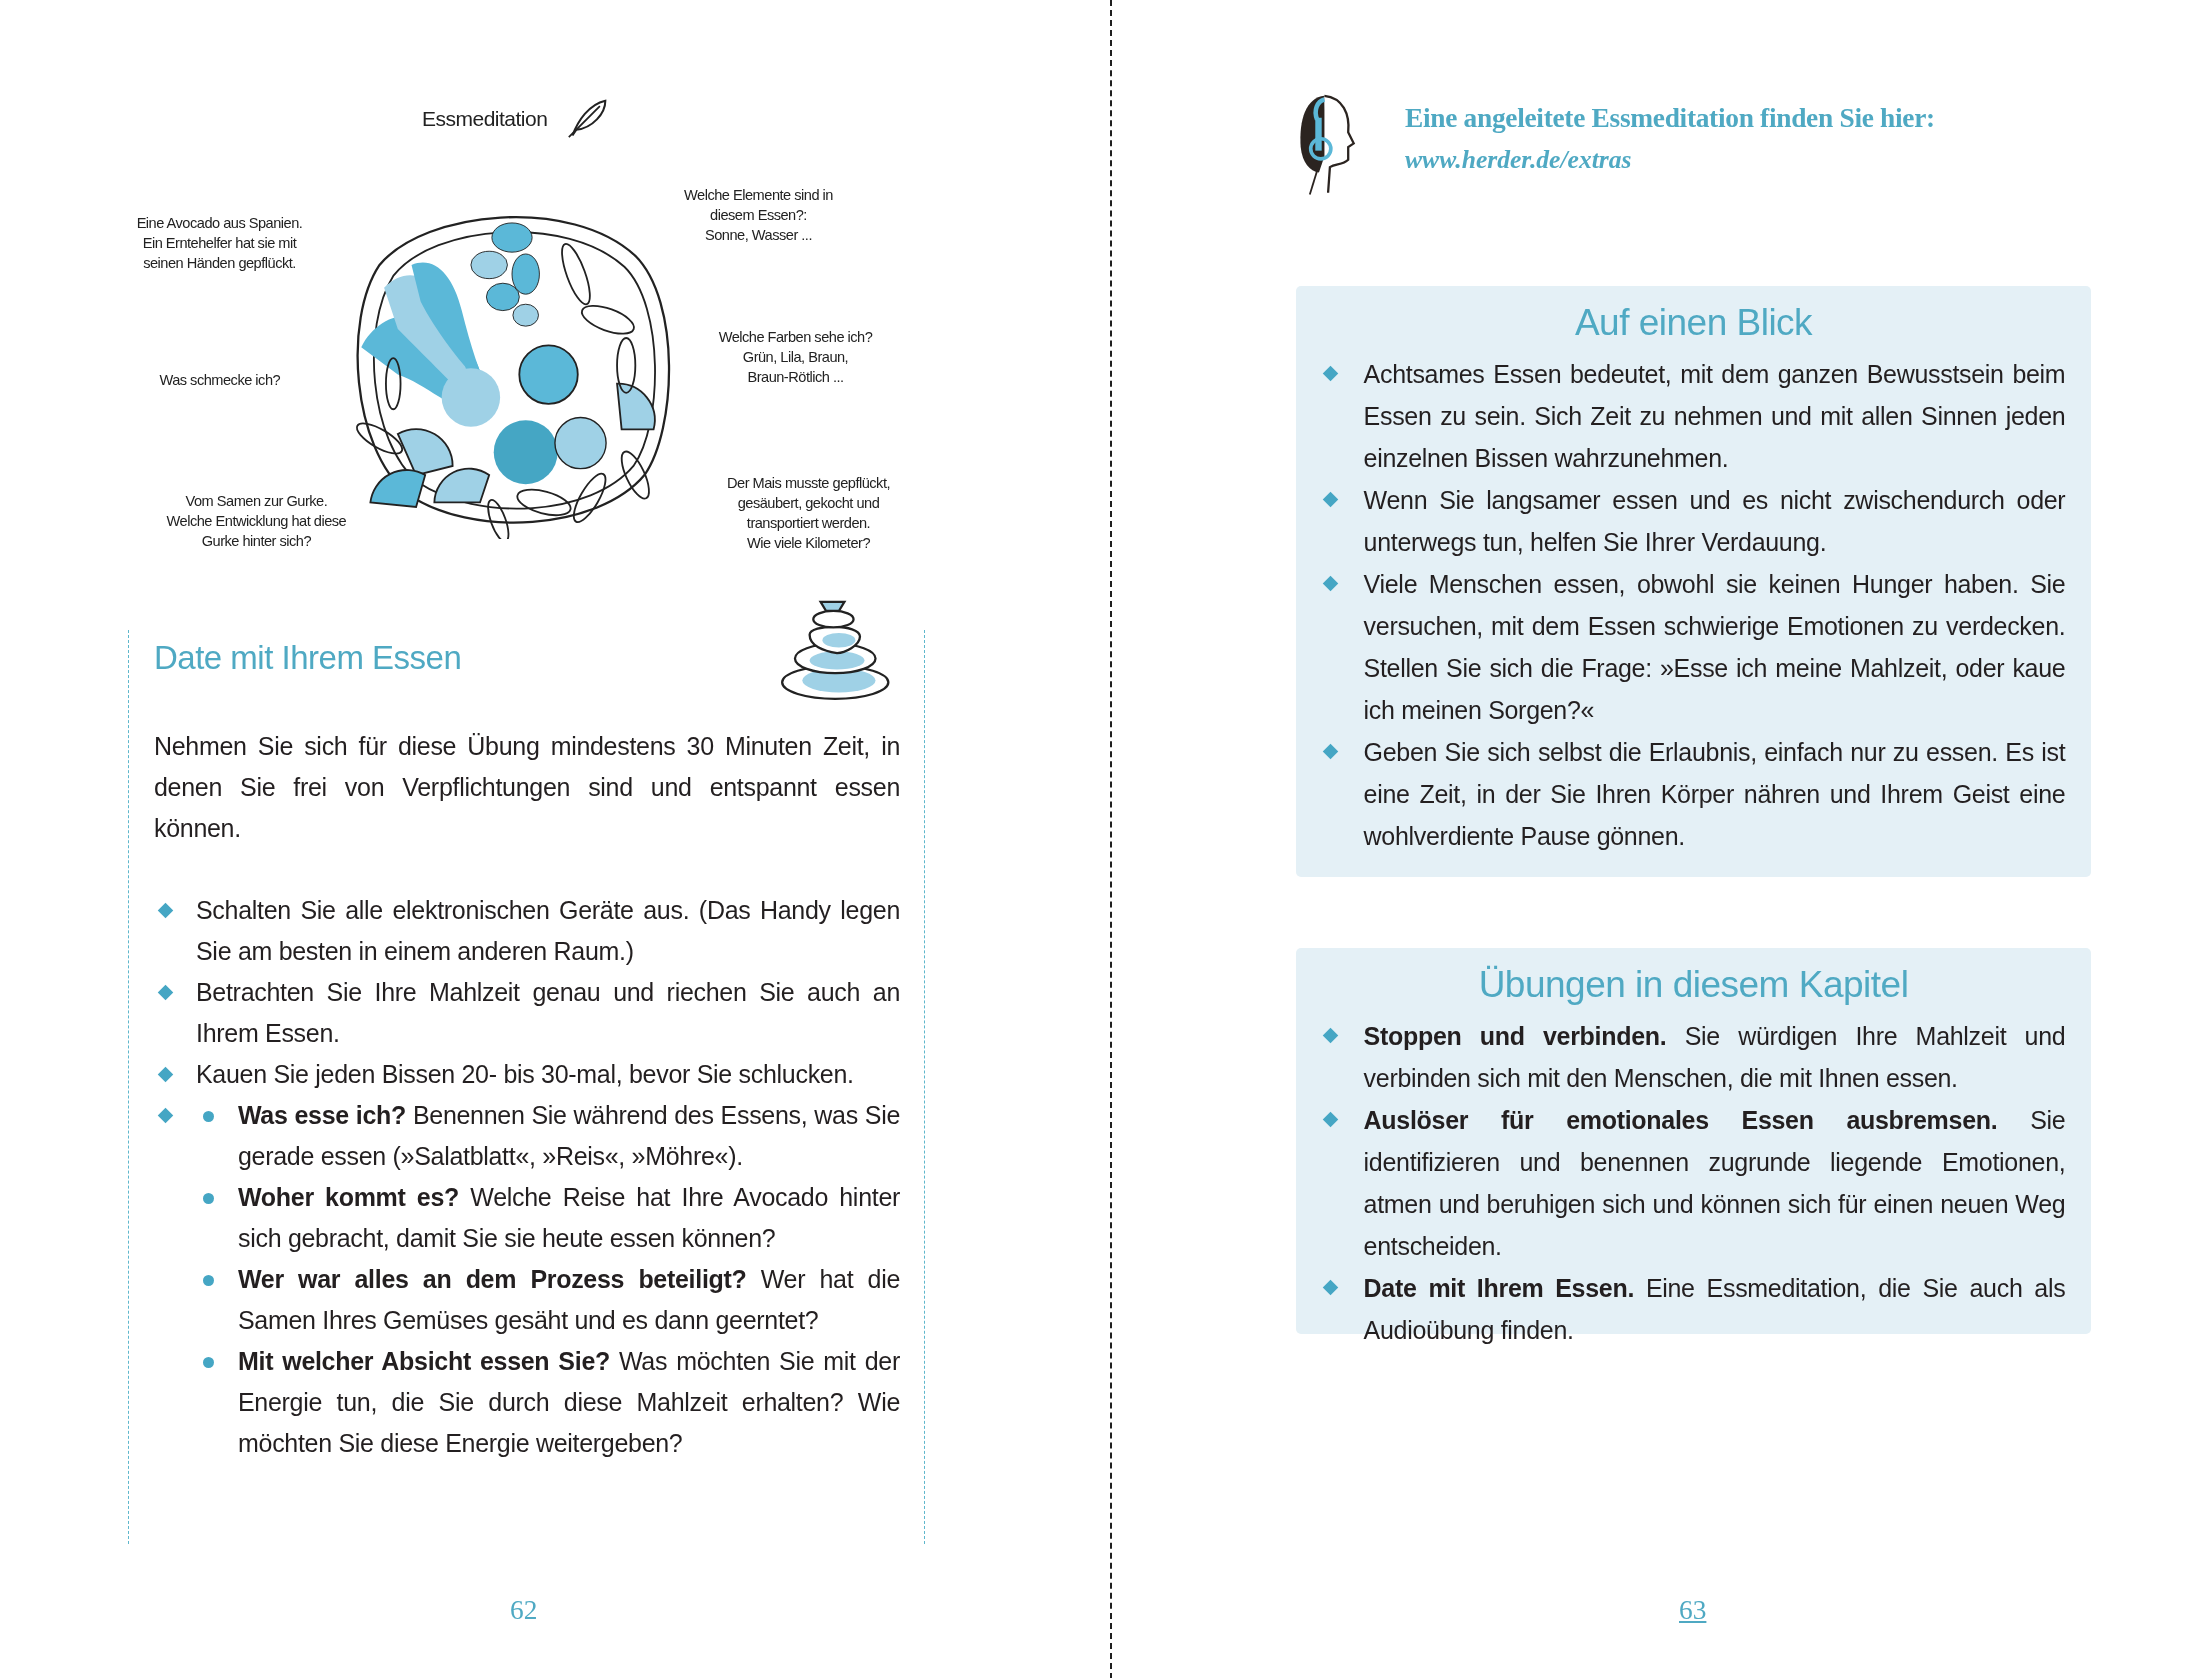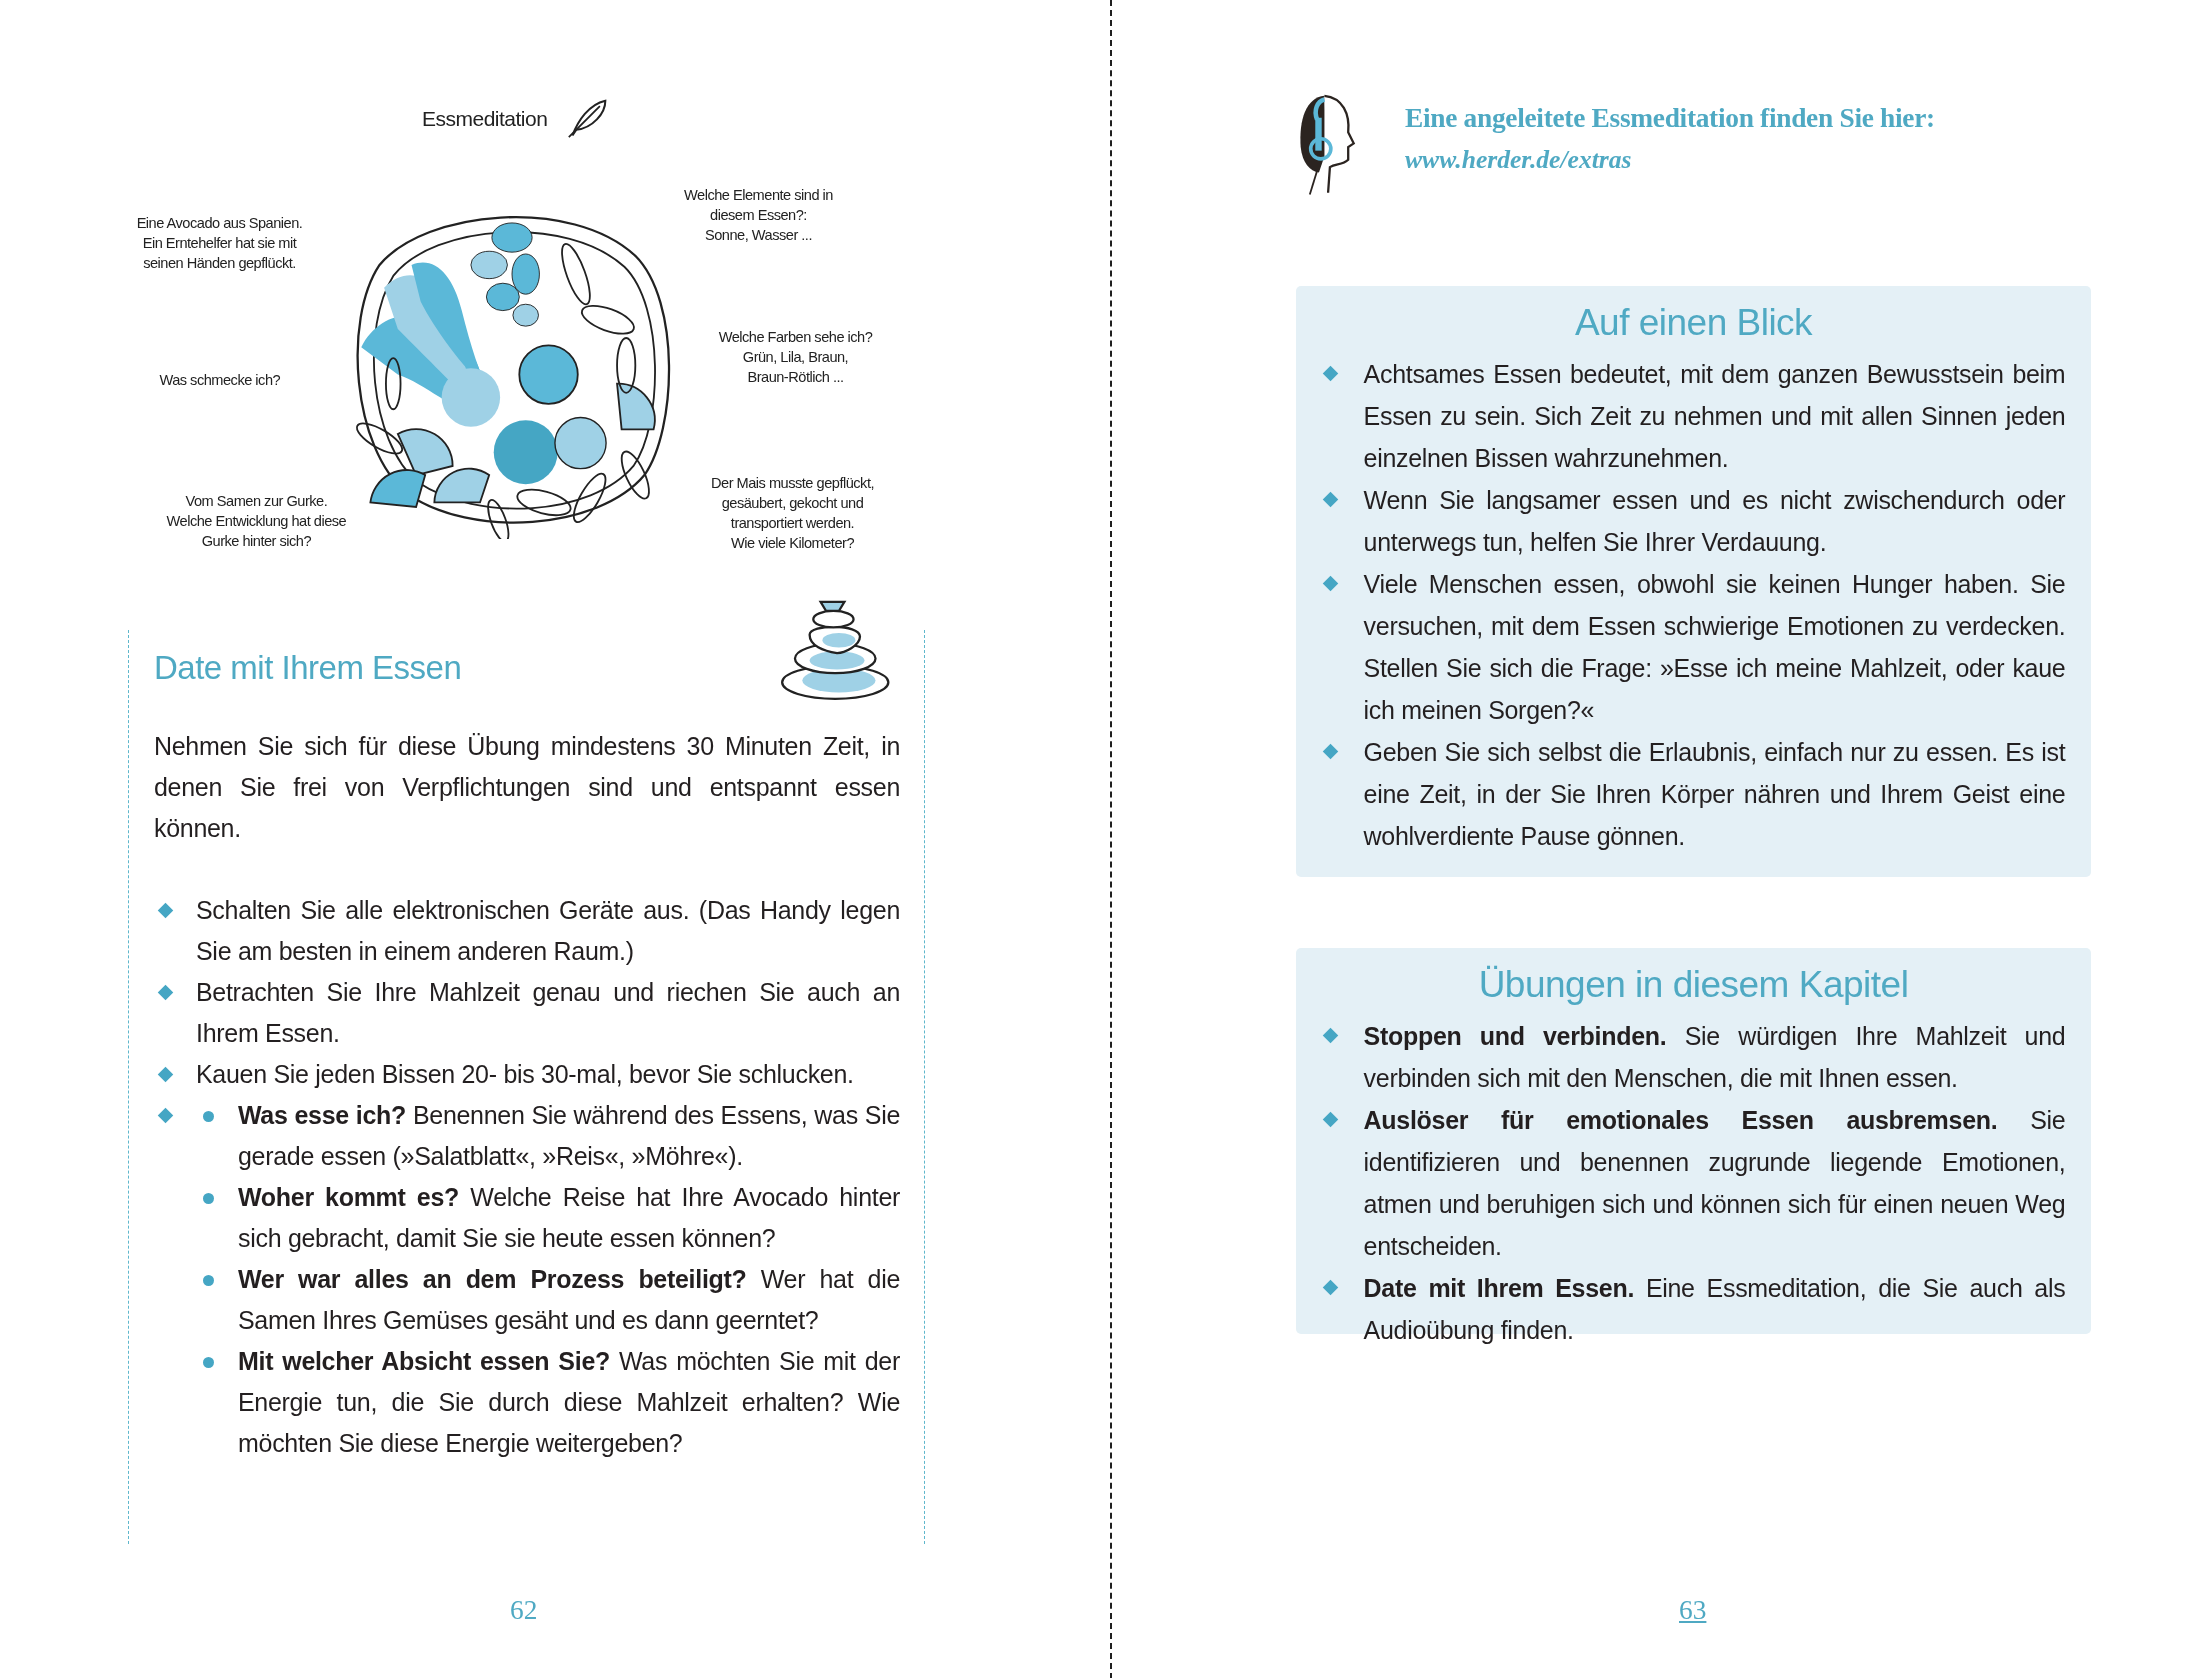--- a/index.html
+++ b/index.html
@@ -17,21 +17,21 @@
   
   .illustration { position: absolute; left: 110px; top: 91px; width: 804px; height: 457px; }
   .illu-title { position: absolute; left: 312px; top: 16.4px; font-size: 21px; color: #222; letter-spacing: -0.5px; }
   .illu-label { position: absolute; font-size: 14.6px; line-height: 20px; color: #222; text-align: center; letter-spacing: -0.5px; white-space: pre-line; margin-top: 21px; }
 
   
   .exercise-box {
     position: absolute; left: 128px; top: 630px; width: 797px; height: 914px;
     border-left: 1.8px dashed #5fb7cc; border-right: 1.8px dashed #5fb7cc;
   }
-  .exercise-title { position: absolute; left: 25px; top: 9.1px; font-size: 33px; color: #4fa9c3; letter-spacing: -0.5px; margin-top: 10px; }
+  .exercise-title { position: absolute; left: 25px; top: 9.1px; font-size: 33px; color: #4fa9c3; letter-spacing: -0.5px; }
   .stones-icon { position: absolute; left: 644px; top: -41px; width: 119px; height: 119px; }
   .exercise-intro {
     position: absolute; left: 25px; top: 96px; width: 746px;
     font-size: 25px; line-height: 41px; text-align: justify; letter-spacing: -0.3px;
   }
   .bullets { position: absolute; left: 25px; top: 260px; width: 746px; list-style: none; }
   .bullets li { position: relative; padding-left: 42px; font-size: 25px; line-height: 41px; text-align: justify; letter-spacing: -0.3px; }
   .diamond {
     position: absolute; left: 5.5px; top: 14.6px; width: 11px; height: 11px;
     background: #45a6c4; transform: rotate(45deg);
@@ -111,21 +111,21 @@
     <div class="illu-label" style="left:539px;top:73px;width:219px;">Welche Elemente sind in
 diesem Essen?:
 Sonne, Wasser ...</div>
     <div class="illu-label" style="left:18.3px;top:258px;width:183px;">Was schmecke ich?</div>
     <div class="illu-label" style="left:585px;top:215px;width:201px;">Welche Farben sehe ich?
 Grün, Lila, Braun,
 Braun-Rötlich ...</div>
     <div class="illu-label" style="left:27.4px;top:379px;width:238px;">Vom Samen zur Gurke.
 Welche Entwicklung hat diese
 Gurke hinter sich?</div>
-    <div class="illu-label" style="left:573px;top:361px;width:219px;">Der Mais musste gepflückt,
+    <div class="illu-label" style="left:589px;top:361px;width:219px;">Der Mais musste gepflückt,
 gesäubert, gekocht und
 transportiert werden.
 Wie viele Kilometer?</div>
   </div>
 
   <div class="exercise-box">
     <div class="exercise-title">Date mit Ihrem Essen</div>
     <svg class="stones-icon" viewBox="0 0 130 130">
       <ellipse cx="68" cy="102" rx="58" ry="18" fill="#fff" stroke="#222" stroke-width="2.5"></ellipse>
       <ellipse cx="72" cy="100" rx="40" ry="13" fill="#9fd1e6"></ellipse>

